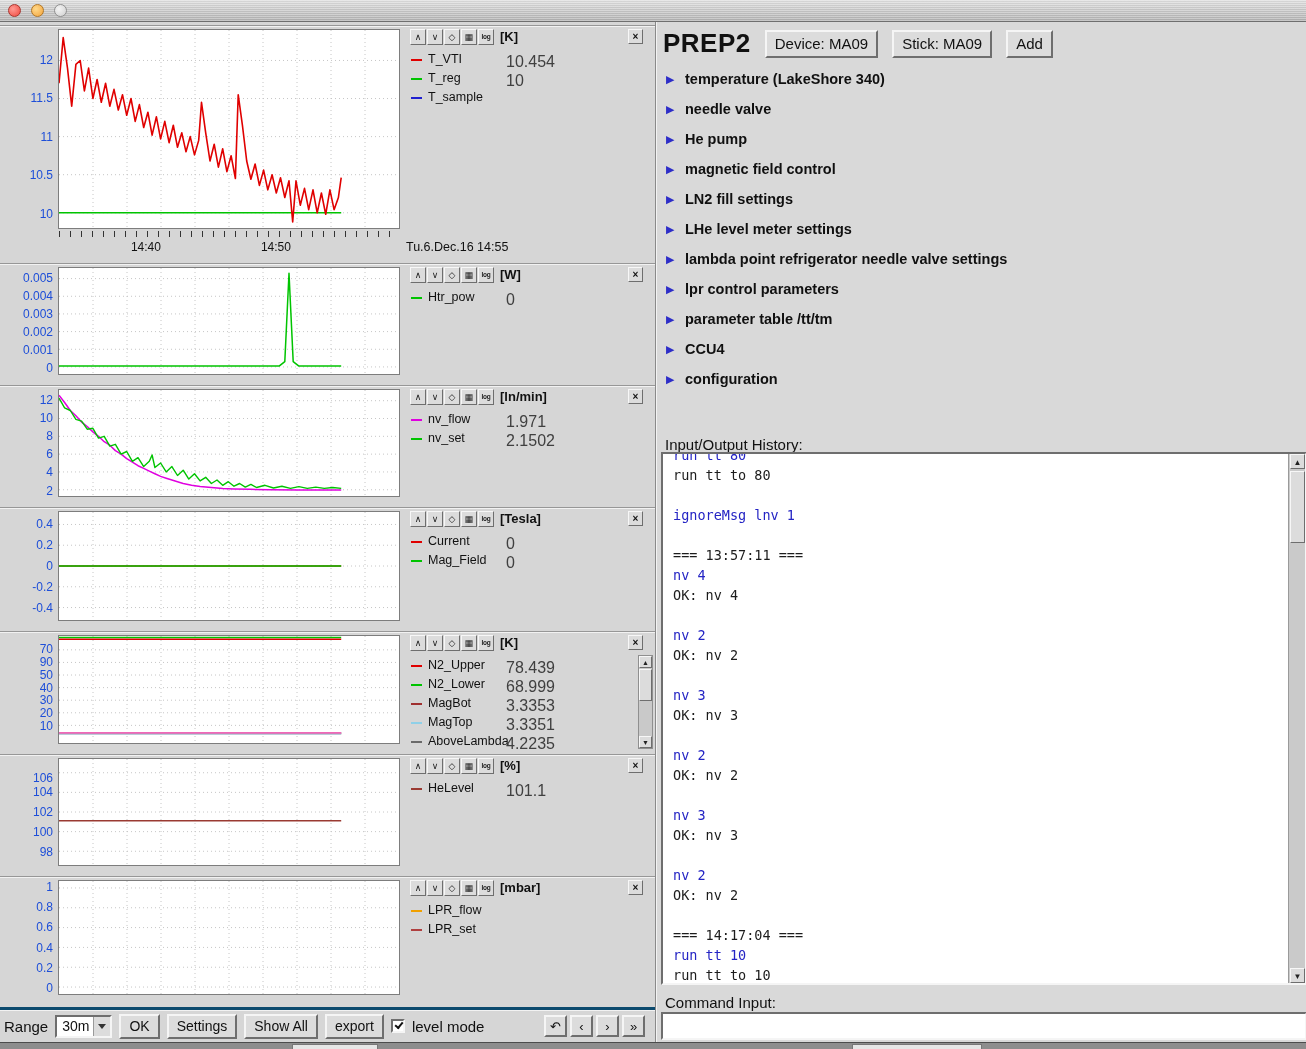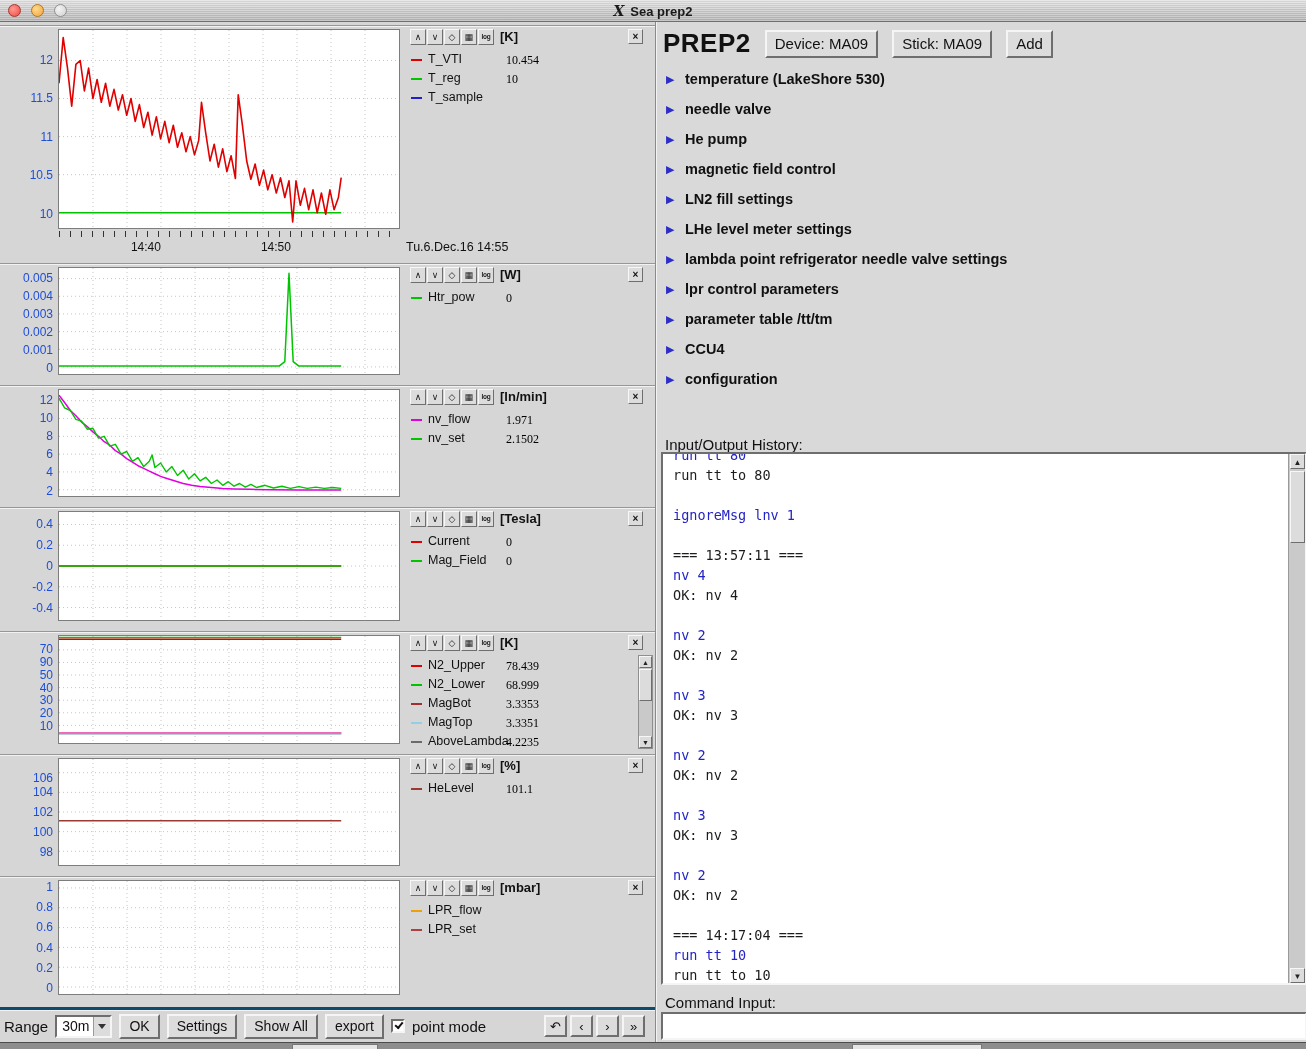--- a/index.html
+++ b/index.html
@@ -33,21 +33,21 @@
     border:1px solid;border-color:#f7f7f7 #6e6e6e #6e6e6e #f7f7f7;
     font-size:9px;line-height:14px;text-align:center;vertical-align:top;color:#222;cursor:default;}
   .lg-log{font-size:6.5px;letter-spacing:-.3px;font-weight:bold;}
   .lg-unit{display:inline-block;font-weight:bold;font-size:13px;margin-left:5px;line-height:16px;vertical-align:top;}
   .lg-close{position:absolute;right:8px;top:0;width:15px;height:15px;background:#dcdcdc;
     border:1px solid;border-color:#f7f7f7 #6e6e6e #6e6e6e #f7f7f7;
     font-size:10px;font-weight:bold;line-height:13px;text-align:center;}
   .lg-item{position:absolute;left:8px;width:238px;height:18px;font-size:12.5px;}
   .lg-swatch{position:absolute;left:1px;top:8px;width:11px;height:2px;}
   .lg-name{position:absolute;left:18px;top:1px;color:#111;}
-  .lg-val{position:absolute;left:96px;top:2px;font-family:Liberation Serif, serif;font-size:12px;color:#000000;}
+  .lg-val{position:absolute;left:96px;top:2px;font-family:Liberation Sans, sans-serif;font-size:16px;color:#404040;}
   .lg-scroll{position:absolute;right:2px;top:23px;bottom:5px;width:15px;background:#c9c9c9;border:1px solid #8f8f8f;}
   .sb-arrow{position:absolute;left:0;width:13px;height:12px;font-size:7px;text-align:center;line-height:12px;
     background:#dcdcdc;border:1px solid;border-color:#f7f7f7 #6e6e6e #6e6e6e #f7f7f7;color:#222;}
   .sb-up{top:0}.sb-dn{bottom:0}
   .sb-thumb{position:absolute;left:0;top:13px;width:13px;height:32px;background:#dcdcdc;
     border:1px solid;border-color:#f7f7f7 #6e6e6e #6e6e6e #f7f7f7;}
 
   
   #toolbar{position:absolute;left:0;top:985px;width:655px;height:35px;display:flex;align-items:center;
     gap:7px;padding:0 10px 0 4px;border-top:3px solid #0c4a6e;box-shadow:inset 0 1px 0 #f2f2f2;font-size:15px;}
@@ -93,23 +93,20 @@
   #strip{position:absolute;left:0;top:1042px;width:1306px;height:7px;background:#8d8d8d;border-top:1px solid #4c4c4c;}
   .frag{position:absolute;top:1px;height:6px;background:#e6e6e6;border:1px solid #777;}
 </style>
 </head>
 <body>
 
 <div id="titlebar">
   <span class="mac close"></span>
   <span class="mac min"></span>
   <span class="mac zoom"></span>
-  <div id="win-title">
-    <span class="x11logo">X</span><span>Sea prep2</span>
-  </div>
 </div>
 
 <div id="left">
   <div id="charts-stack">
       <div class="chart-panel" style="top: 3px; height: 238px;">
         <span class="ytick" style="top: 26.7692px;">12</span>
         <span class="ytick" style="top: 65.2308px;">11.5</span>
         <span class="ytick" style="top: 103.692px;">11</span>
         <span class="ytick" style="top: 142.154px;">10.5</span>
         <span class="ytick" style="top: 180.615px;">10</span>
@@ -408,42 +405,42 @@
     <span>Range</span>
     <span class="combo">
       <span class="val">30m</span>
       <span class="arr"></span>
     </span>
     <button class="tbtn">OK</button>
     <button class="tbtn">Settings</button>
     <button class="tbtn">Show All</button>
     <button class="tbtn">export</button>
     <span class="checkbox checked"></span>
-    <span>point mode</span>
+    <span>level mode</span>
     <span class="navgroup">
       <button class="navbtn">↶</button>
       <button class="navbtn">‹</button>
       <button class="navbtn">›</button>
       <button class="navbtn">»</button>
     </span>
   </div>
 </div>
 
 <div id="right">
   <div id="prep-header">
     <span class="prep-title">PREP2</span>
     <button class="hbtn">Device: MA09</button>
     <button class="hbtn">Stick: MA09</button>
     <button class="hbtn">Add</button>
   </div>
 
   <div id="tree">
       <div class="tree-row" style="top: 0px;">
         <span class="tri">▶</span>
-        <span class="tree-label">temperature (LakeShore 530)</span>
+        <span class="tree-label">temperature (LakeShore 340)</span>
       </div>
       <div class="tree-row" style="top: 30px;">
         <span class="tri">▶</span>
         <span class="tree-label">needle valve</span>
       </div>
       <div class="tree-row" style="top: 60px;">
         <span class="tri">▶</span>
         <span class="tree-label">He pump</span>
       </div>
       <div class="tree-row" style="top: 90px;">

